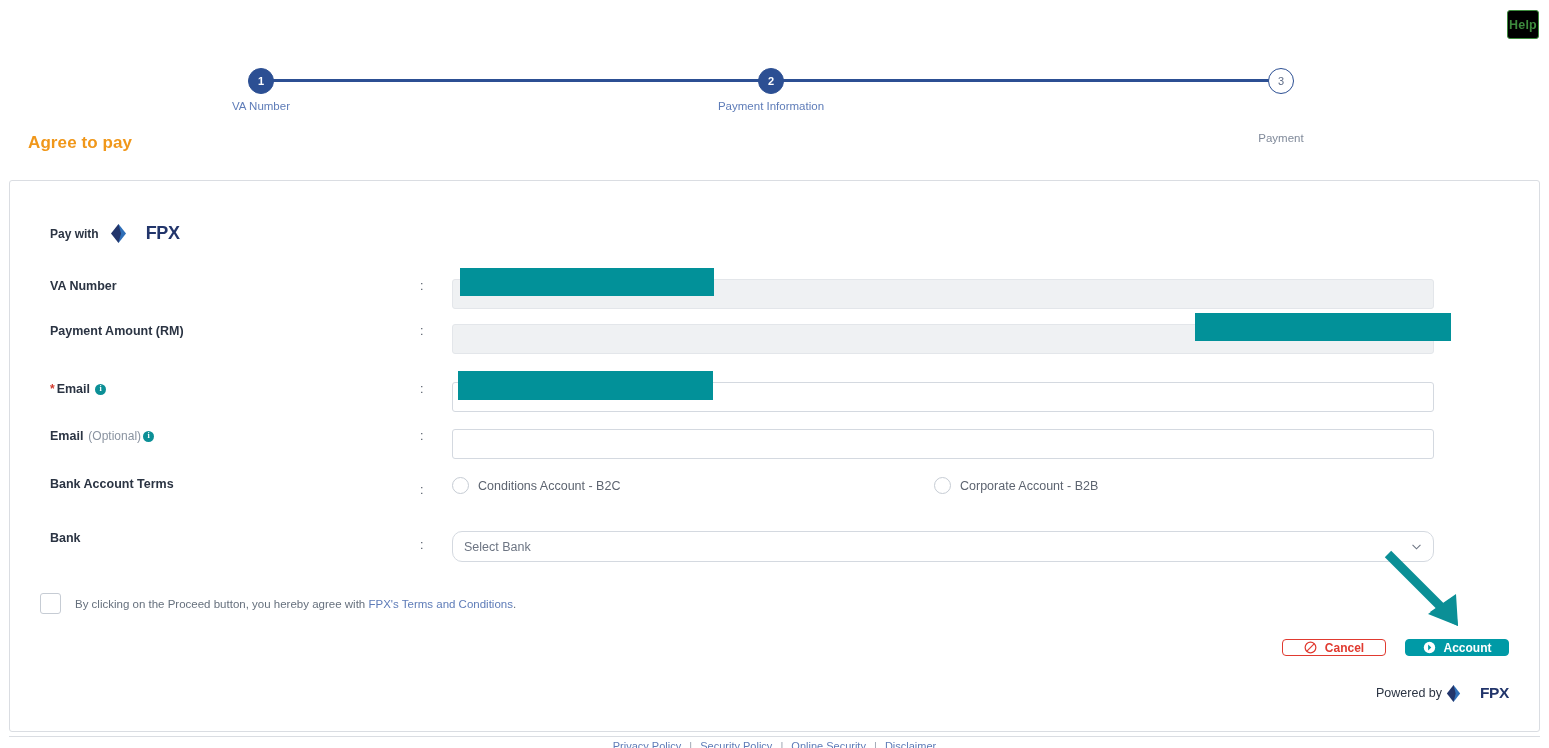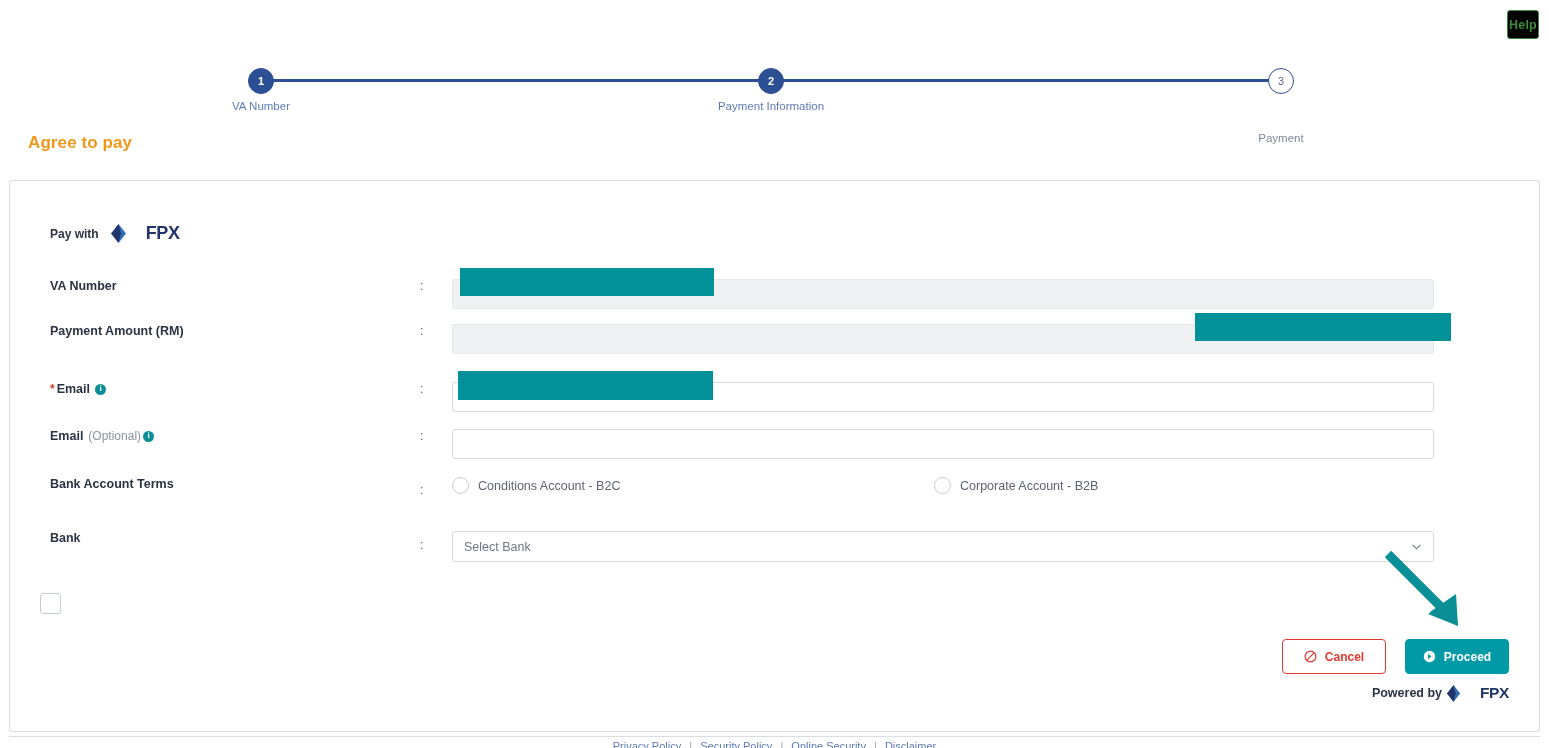--- a/index.html
+++ b/index.html
@@ -123,31 +123,31 @@
     width: 21px; height: 21px; border: 1px solid #c6ccd4; border-radius: 3px; background:#fff;
     cursor: pointer; flex: none;
   }
   .terms-text { font-size: 11.5px; color: #66707d; }
   .terms-link { color: #5e7cb8; text-decoration: none; cursor: pointer; }
 
   
   .btn-row { position: absolute; right: 30px; top: 458px; display: flex; gap: 19px; align-items: center; }
   .btn {
     display: inline-flex; align-items: center; justify-content: center; gap: 8px;
-    height: 35px; border-radius: 4px; font-size: 12px; font-weight: 700; cursor: pointer;
+    height: 17px; border-radius: 4px; font-size: 12px; font-weight: 700; cursor: pointer;
   }
   .btn-cancel { width: 104px; background: #fff; border: 1px solid #e03a30; color: #e03a30; }
   .btn-proceed { width: 104px; background: #009aa6; border: 1px solid #009aa6; color: #fff; }
 
   
   .powered {
     position: absolute; right: 30px; top: 503px;
     display: flex; align-items: center; gap: 4px;
   }
-  .powered-label { font-size: 12.5px; font-weight: 700; color: #2b3443; }
+  .powered-label { font-size: 12.5px; font-weight: 400; color: #2b3443; }
 
   
   .arrow-anno { position: absolute; left: 1378px; top: 548px; width: 100px; height: 92px; pointer-events:none; }
 
   
   .footer-links {
     position: absolute; left: 0; top: 740px; width: 100%;
     text-align: center; font-size: 11px; color: #5e7cb8;
     white-space: nowrap;
   }
@@ -260,46 +260,49 @@
         <span class="radio"></span>
         <span class="radio-label">Corporate Account - B2B</span>
       </div>
     </div>
 
     <div class="row" style="top:350px;">
       <div class="row-label">
         <span>Bank</span>
       </div>
       <div class="colon" style="top:7px;">:</div>
-      <div class="field" style="position:absolute; left:442px; top:0; height:31px; color:#6d7583;">
+      <div class="field" style="position:absolute; left:442px; top:0; height:31px; color:#6d7583;border-radius:10px;">
         <span>Select Bank</span>
         <svg class="select-arrow" viewBox="0 0 10 6">
           <path d="M0.6 0.6 L5 5 L9.4 0.6" fill="none" stroke="#6d7583" stroke-width="1.2"></path>
         </svg>
       </div>
     </div>
 
     <div class="terms">
       <span class="checkbox"></span>
+      <span class="terms-text">
+        <span>By clicking on the Proceed button, you hereby agree with </span><a class="terms-link">FPX's Terms and Conditions</a><span>.</span>
+      </span>
     </div>
 
     <div class="btn-row">
       <div class="btn btn-cancel">
         <svg width="13" height="13" viewBox="0 0 16 16">
           <circle cx="8" cy="8" r="6.6" fill="none" stroke="#e03a30" stroke-width="1.5"></circle>
           <line x1="3.6" y1="12.4" x2="12.4" y2="3.6" stroke="#e03a30" stroke-width="1.5"></line>
         </svg>
         <span>Cancel</span>
       </div>
       <div class="btn btn-proceed">
         <svg width="13" height="13" viewBox="0 0 16 16">
           <circle cx="8" cy="8" r="7" fill="#ffffff"></circle>
           <path d="M6.3 4.4 L10.2 8 L6.3 11.6 Z" fill="#009aa6"></path>
         </svg>
-        <span>Proceed</span>
+        <span>Account</span>
       </div>
     </div>
 
     <div class="powered">
       <span class="powered-label">Powered by</span>
       <span class="fpx-logo">
         <svg width="15" height="17" viewBox="0 0 17 19">
           <polygon points="8.5,0 16,9.5 8.5,19 6,9.5" fill="#2f6fb8"></polygon>
           <polygon points="8.5,0 1,9.5 8.5,19 11,9.5" fill="#22356b"></polygon>
         </svg>

